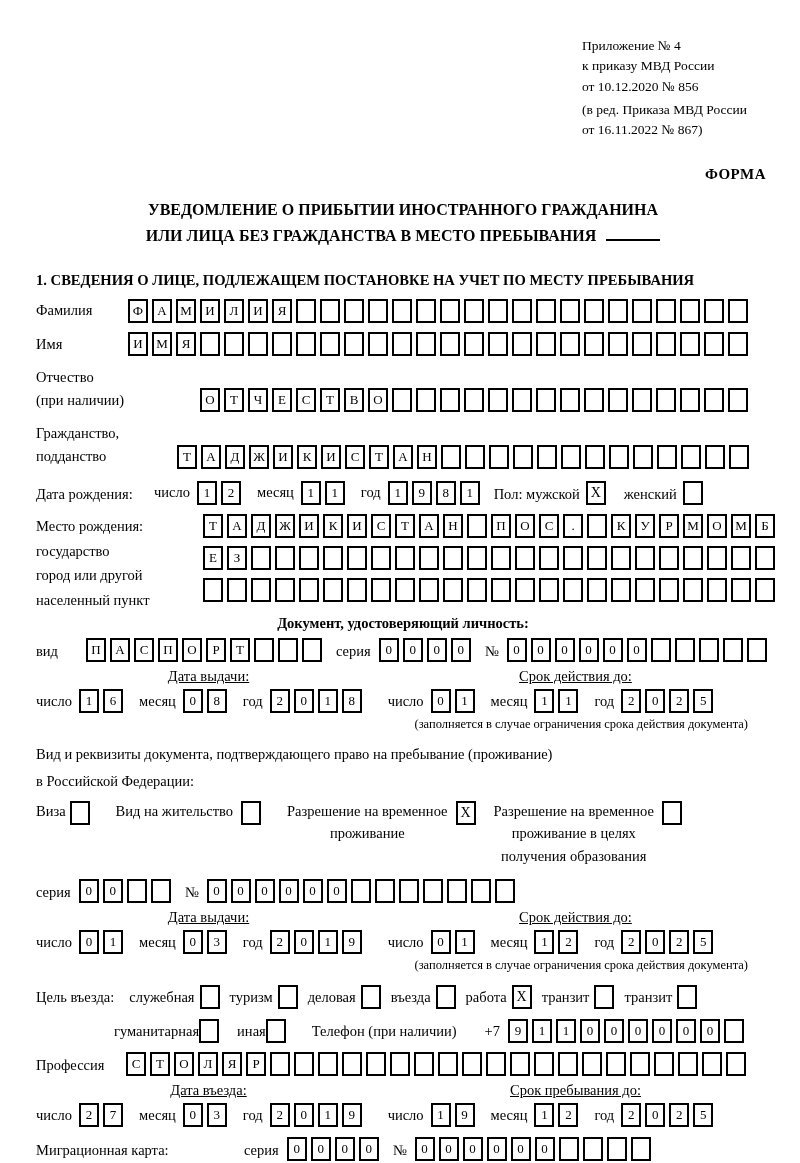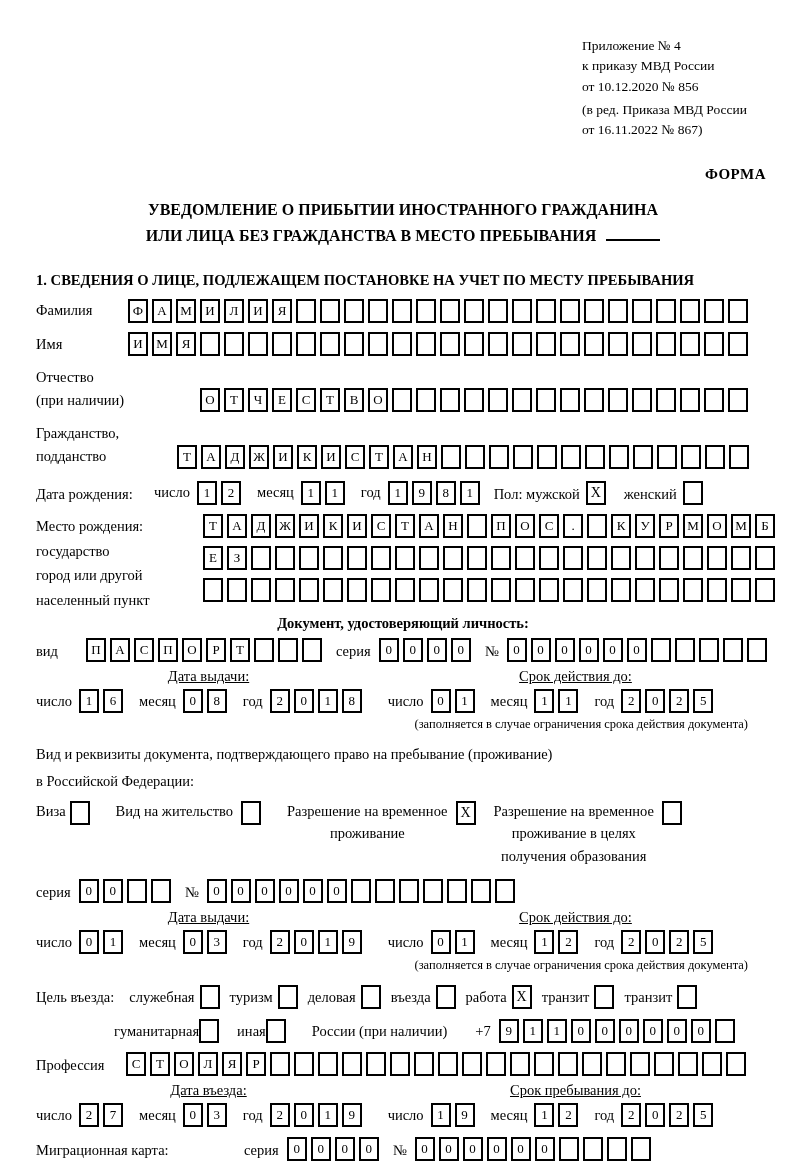--- a/index.html
+++ b/index.html
@@ -533,21 +533,21 @@
     <span class="pl ml10">транзит</span>
     <span class="cbox"></span>
     <span class="pl ml10">транзит</span>
     <span class="cbox"></span>
   </div>
   <div class="purpose-row2">
     <span class="pl">гуманитарная</span>
     <span class="cbox"></span>
     <span class="pl ml18">иная</span>
     <span class="cbox"></span>
-    <span class="pl ml26" style="margin-right:18px;">России (при наличии)</span>
+    <span class="pl ml26" style="margin-right:18px;">Телефон (при наличии)</span>
     <span class="pl ml10 mr8">+7</span>
     <span class="cells">
         <span class="cell">9</span>
         <span class="cell">1</span>
         <span class="cell">1</span>
         <span class="cell">0</span>
         <span class="cell">0</span>
         <span class="cell">0</span>
         <span class="cell">0</span>
         <span class="cell">0</span>

